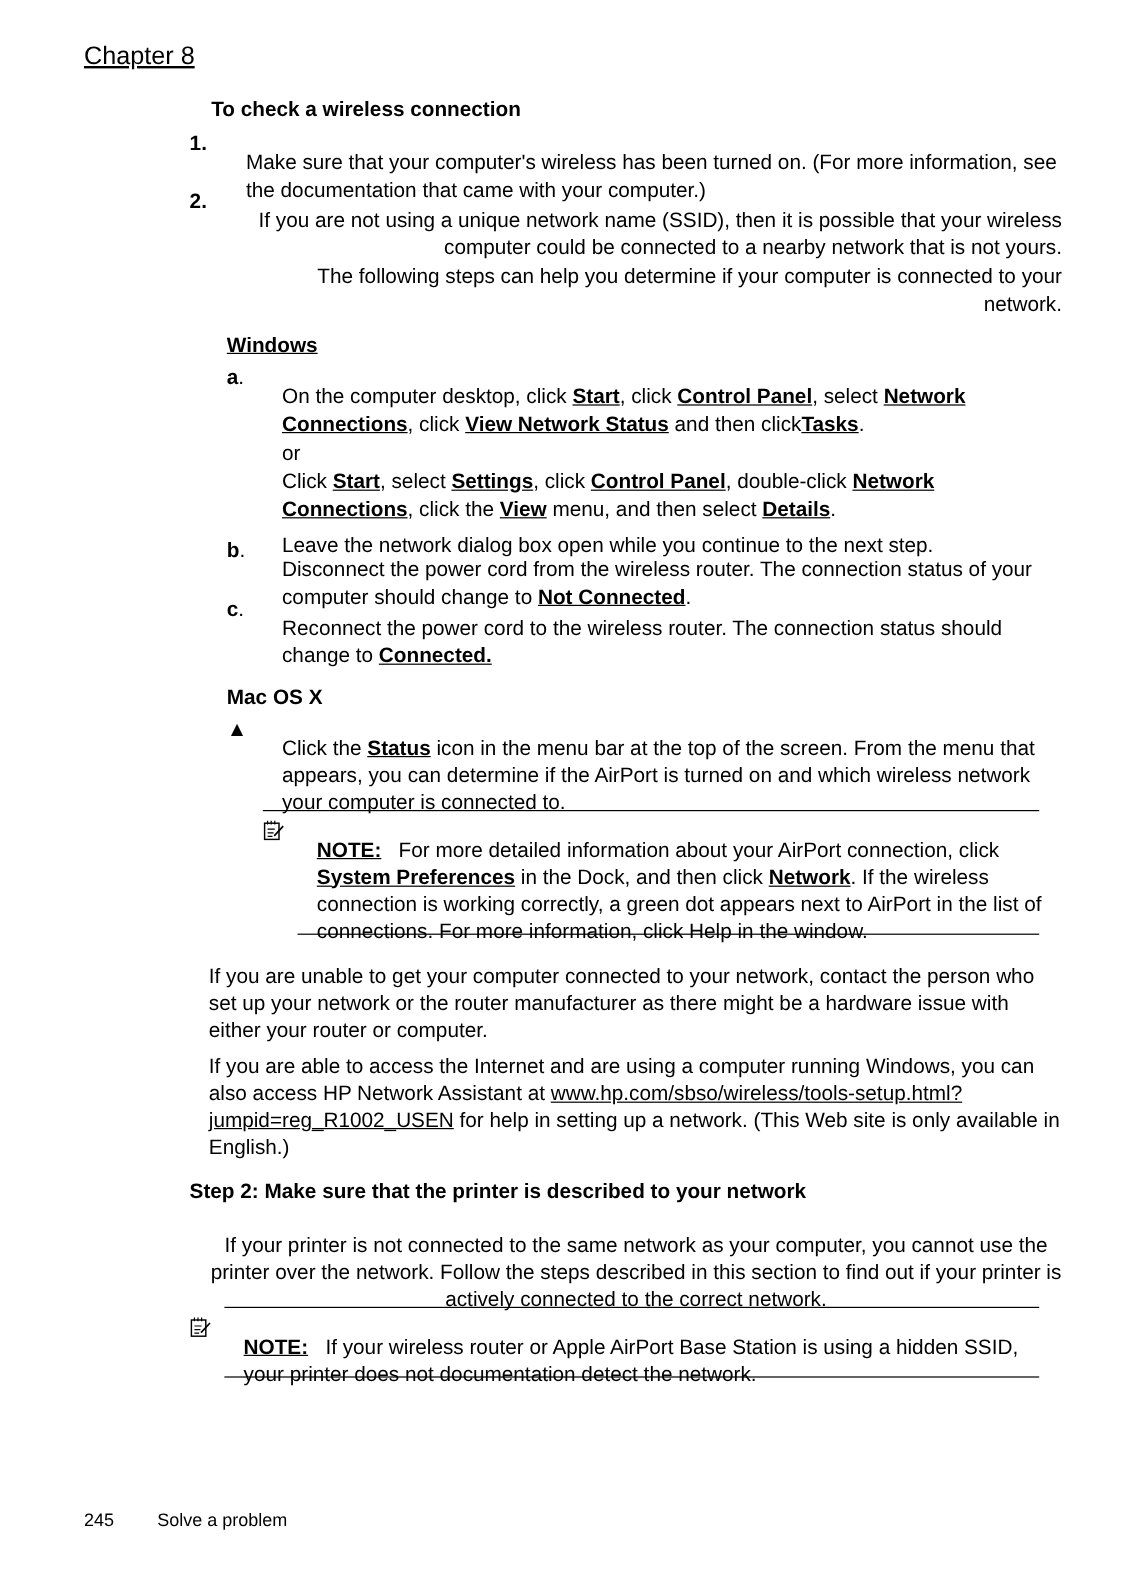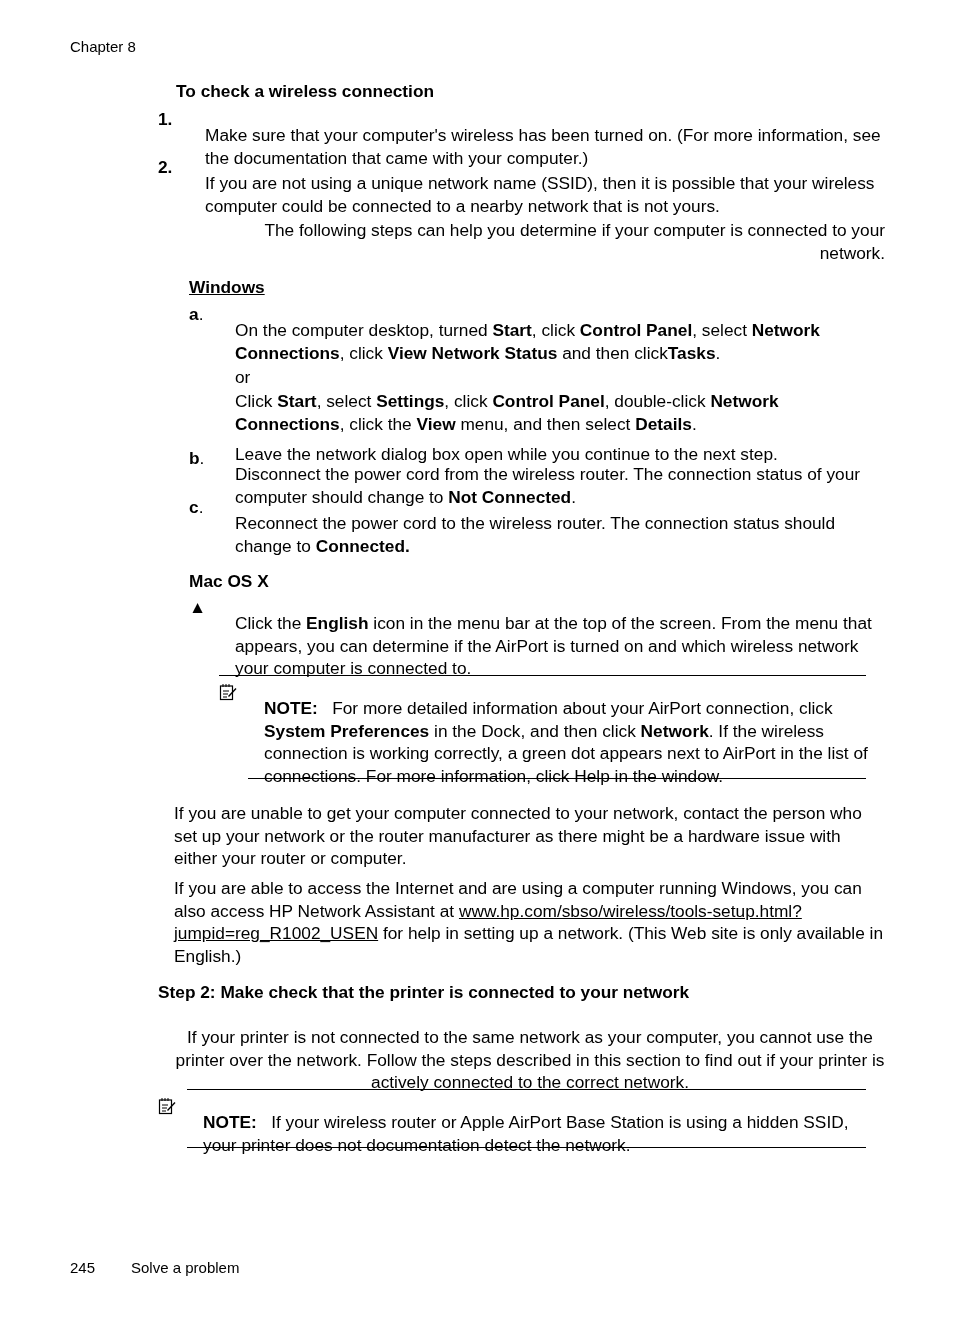--- a/index.html
+++ b/index.html
@@ -1,75 +1,75 @@
 <!DOCTYPE html>
 <html><head>
 <meta charset="utf-8">
 <style>
   html, body { margin: 0; padding: 0; background: #ffffff; }
   body { width: 954px; height: 1321px; position: relative; font-family: "Liberation Sans", sans-serif; color: #000; font-size: 17.3px; line-height: 22.5px; }
   .abs { position: absolute; }
-  .header { left: 70px; top: 36px; font-size: 15px; }
+  .header { left: 70px; top: 36px; font-size: 21px; text-decoration: underline; }
   .footer { left: 70px; top: 1257px; font-size: 15px; }
   .footer .pg { display: inline-block; width: 61px; }
   .h { font-weight: bold; }
   .blk { position: absolute; }
   .num { position: absolute; font-weight: bold; }
   p { margin: 16px; }
-  b { font-weight: bold; }
+  b { font-weight: bold; text-decoration: underline; }
   .rule { position: absolute; height: 1px; background: #000; }
   .note-icon { position: absolute; width: 18px; height: 18px; }
   a.link { color: #000; text-decoration: underline; }
 </style>
 </head>
 <body>
 
 <div class="abs header">Chapter 8</div>
 
 <div class="abs h" style="left:176px;top:80px;">To check a wireless connection</div>
 
 <div class="num" style="left:158px;top:108px;">1.</div>
 <p class="blk" style="left:189px;top:108px;width:680px;">Make sure that your computer's wireless has been turned on. (For more information, see the documentation that came with your computer.)</p>
 
 <div class="num" style="left:158px;top:156px;">2.</div>
-<p class="blk" style="left:189px;top:156px;width:680px;">If you are not using a unique network name (SSID), then it is possible that your wireless computer could be connected to a nearby network that is not yours.</p>
+<p class="blk" style="left:189px;top:156px;width:680px;text-align:right;">If you are not using a unique network name (SSID), then it is possible that your wireless computer could be connected to a nearby network that is not yours.</p>
 <p class="blk" style="left:189px;top:203px;width:680px;text-align:right;">The following steps can help you determine if your computer is connected to your network.</p>
 
 <div class="abs h" style="left:189px;top:276px;text-decoration:underline;">Windows</div>
 
 <div class="num" style="left:189px;top:303px;"><span>a</span><span style="font-weight:normal">.</span></div>
-<p class="blk" style="left:219px;top:303px;width:650px;"><span>On the computer desktop, turned </span><b>Start</b><span>, click </span><b>Control Panel</b><span>, select </span><b>Network Connections</b><span>, click </span><b>View Network Status</b><span> and then click</span><b>Tasks</b><span>.</span></p>
+<p class="blk" style="left:219px;top:303px;width:650px;"><span>On the computer desktop, click </span><b>Start</b><span>, click </span><b>Control Panel</b><span>, select </span><b>Network Connections</b><span>, click </span><b>View Network Status</b><span> and then click</span><b>Tasks</b><span>.</span></p>
 <p class="blk" style="left:219px;top:350px;">or</p>
 <p class="blk" style="left:219px;top:374px;width:650px;"><span>Click </span><b>Start</b><span>, select </span><b>Settings</b><span>, click </span><b>Control Panel</b><span>, double-click </span><b>Network Connections</b><span>, click the </span><b>View</b><span> menu, and then select </span><b>Details</b><span>.</span></p>
 <p class="blk" style="left:219px;top:427px;width:650px;">Leave the network dialog box open while you continue to the next step.</p>
 
 <div class="num" style="left:189px;top:447px;"><span>b</span><span style="font-weight:normal">.</span></div>
 <p class="blk" style="left:219px;top:447px;width:650px;"><span>Disconnect the power cord from the wireless router. The connection status of your computer should change to </span><b>Not Connected</b><span>.</span></p>
 
 <div class="num" style="left:189px;top:496px;"><span>c</span><span style="font-weight:normal">.</span></div>
 <p class="blk" style="left:219px;top:496px;width:650px;"><span>Reconnect the power cord to the wireless router. The connection status should change to </span><b>Connected.</b></p>
 
 <div class="abs h" style="left:189px;top:570px;">Mac OS X</div>
 <div class="abs" style="left:189px;top:596px;">▲</div>
-<p class="blk" style="left:219px;top:596px;width:650px;"><span>Click the </span><b>English</b><span> icon in the menu bar at the top of the screen. From the menu that appears, you can determine if the AirPort is turned on and which wireless network your computer is connected to.</span></p>
+<p class="blk" style="left:219px;top:596px;width:650px;"><span>Click the </span><b>Status</b><span> icon in the menu bar at the top of the screen. From the menu that appears, you can determine if the AirPort is turned on and which wireless network your computer is connected to.</span></p>
 
 <div class="rule" style="left:219px;top:675px;width:647px;"></div>
 <svg class="note-icon" style="left:219px;top:683px;" viewBox="0 0 18 18">
   <rect x="1.5" y="3" width="12" height="13.5" fill="none" stroke="#000" stroke-width="1.2"></rect>
   <path d="M4 1v3M7 1v3M10 1v3" stroke="#000" stroke-width="1"></path>
   <path d="M4 8h6M4 11h5M4 14h4" stroke="#000" stroke-width="1"></path>
   <path d="M9 13 L16.5 5 L17.5 6 L10 14 Z" fill="#000"></path>
 </svg>
 <p class="blk" style="left:248px;top:681px;width:618px;"><b>NOTE:</b>&nbsp;&nbsp; <span>For more detailed information about your AirPort connection, click </span><b>System Preferences</b><span> in the Dock, and then click </span><b>Network</b><span>. If the wireless connection is working correctly, a green dot appears next to AirPort in the list of connections. For more information, click Help in the window.</span></p>
 <div class="rule" style="left:248px;top:778px;width:618px;"></div>
 
 <p class="blk" style="left:158px;top:786px;width:705px;">If you are unable to get your computer connected to your network, contact the person who set up your network or the router manufacturer as there might be a hardware issue with either your router or computer.</p>
 <p class="blk" style="left:158px;top:861px;width:710px;"><span>If you are able to access the Internet and are using a computer running Windows, you can also access HP Network Assistant at </span><a class="link">www.hp.com/sbso/wireless/tools-setup.html?jumpid=reg_R1002_USEN</a><span> for help in setting up a network. (This Web site is only available in English.)</span></p>
 
-<div class="abs h" style="left:158px;top:981px;">Step 2: Make check that the printer is connected to your network</div>
+<div class="abs h" style="left:158px;top:981px;">Step 2: Make sure that the printer is described to your network</div>
 <p class="blk" style="left:158px;top:1010px;width:712px;text-align:center;">If your printer is not connected to the same network as your computer, you cannot use the printer over the network. Follow the steps described in this section to find out if your printer is actively connected to the correct network.</p>
 
 <div class="rule" style="left:187px;top:1089px;width:679px;"></div>
 <svg class="note-icon" style="left:158px;top:1097px;" viewBox="0 0 18 18">
   <rect x="1.5" y="3" width="12" height="13.5" fill="none" stroke="#000" stroke-width="1.2"></rect>
   <path d="M4 1v3M7 1v3M10 1v3" stroke="#000" stroke-width="1"></path>
   <path d="M4 8h6M4 11h5M4 14h4" stroke="#000" stroke-width="1"></path>
   <path d="M9 13 L16.5 5 L17.5 6 L10 14 Z" fill="#000"></path>
 </svg>
 <p class="blk" style="left:187px;top:1095px;width:679px;"><b>NOTE:</b>&nbsp;&nbsp; <span>If your wireless router or Apple AirPort Base Station is using a hidden SSID, your printer does not documentation detect the network.</span></p>

